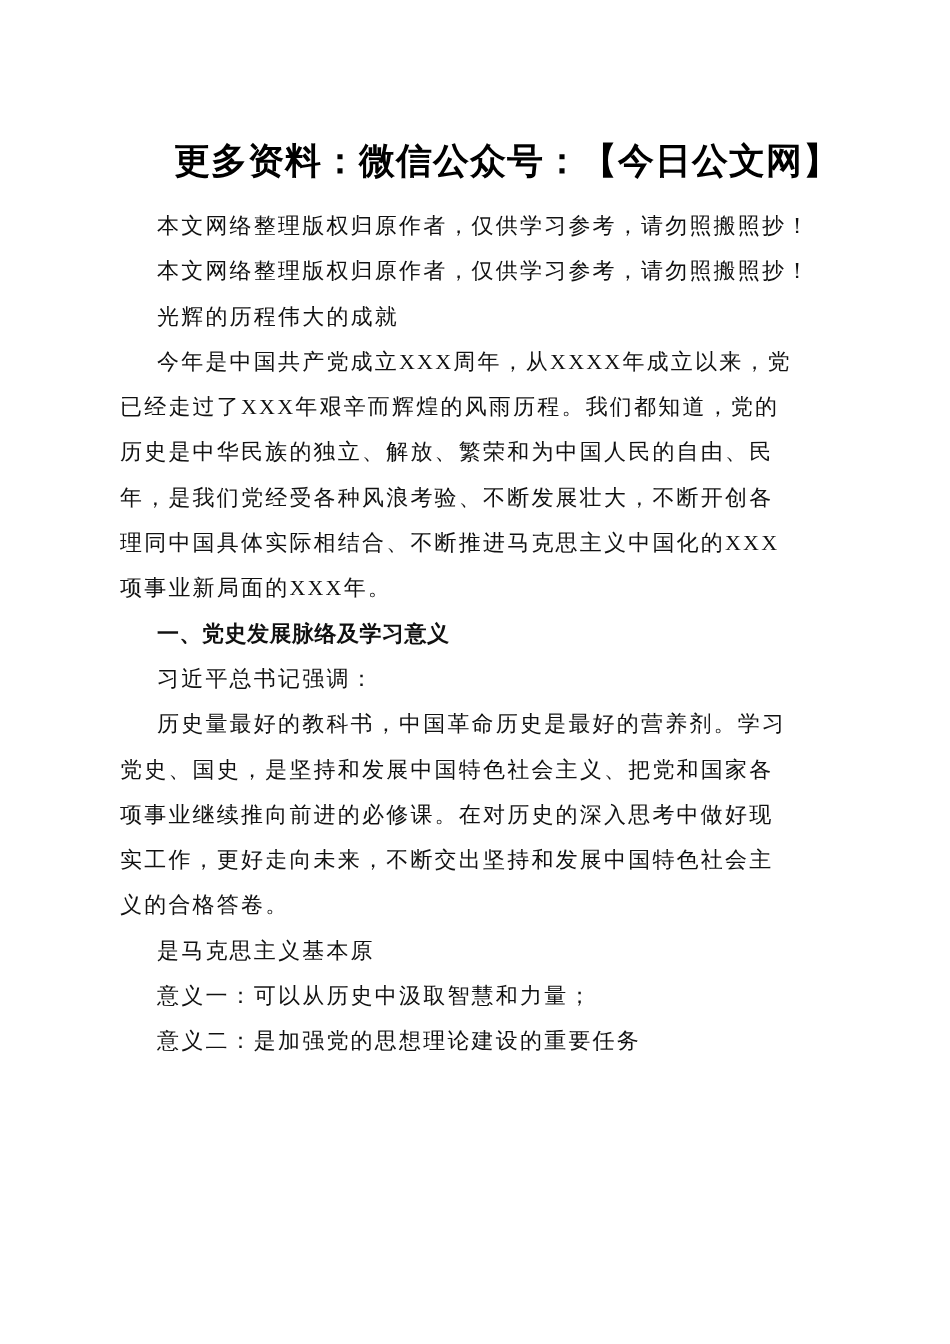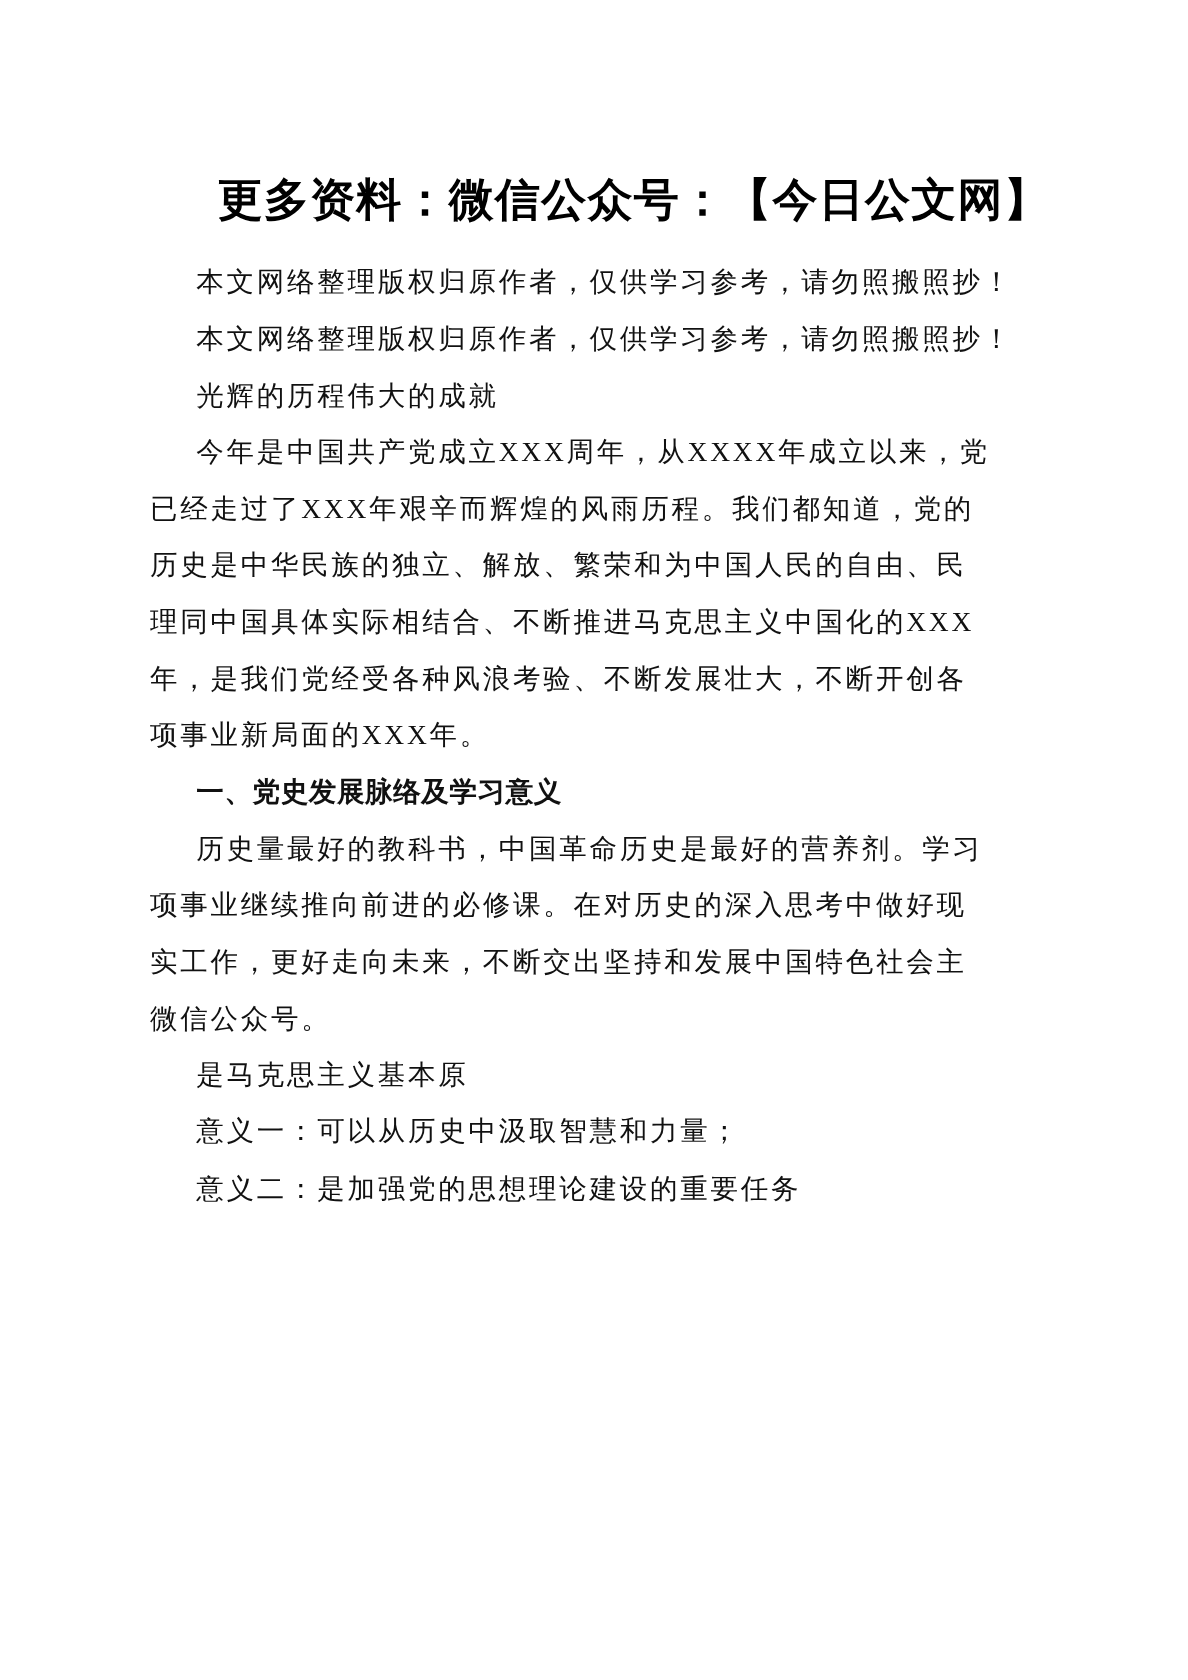--- a/index.html
+++ b/index.html
@@ -27,25 +27,27 @@
 
 <div class="page">
   <div class="title">更多资料：微信公众号：【今日公文网】</div>
   <div class="body">
     <div class="line indent">本文网络整理版权归原作者，仅供学习参考，请勿照搬照抄！</div>
     <div class="line indent">本文网络整理版权归原作者，仅供学习参考，请勿照搬照抄！</div>
     <div class="line indent">光辉的历程伟大的成就</div>
     <div class="line indent">今年是中国共产党成立XXX周年，从XXXX年成立以来，党</div>
     <div class="line">已经走过了XXX年艰辛而辉煌的风雨历程。我们都知道，党的</div>
     <div class="line">历史是中华民族的独立、解放、繁荣和为中国人民的自由、民</div>
+    <div class="line">年，是我们党经受各种风浪考验、不断发展壮大，不断开创各</div>
     <div class="line">理同中国具体实际相结合、不断推进马克思主义中国化的XXX</div>
-    <div class="line">年，是我们党经受各种风浪考验、不断发展壮大，不断开创各</div>
     <div class="line">项事业新局面的XXX年。</div>
     <div class="line indent bold">一、党史发展脉络及学习意义</div>
+    <div class="line indent">习近平总书记强调：</div>
     <div class="line indent">历史量最好的教科书，中国革命历史是最好的营养剂。学习</div>
+    <div class="line">党史、国史，是坚持和发展中国特色社会主义、把党和国家各</div>
     <div class="line">项事业继续推向前进的必修课。在对历史的深入思考中做好现</div>
     <div class="line">实工作，更好走向未来，不断交出坚持和发展中国特色社会主</div>
-    <div class="line">微信公众号。</div>
+    <div class="line">义的合格答卷。</div>
     <div class="line indent">是马克思主义基本原</div>
     <div class="line indent">意义一：可以从历史中汲取智慧和力量；</div>
     <div class="line indent">意义二：是加强党的思想理论建设的重要任务</div>
   </div>
 </div>
 
 </body></html>

